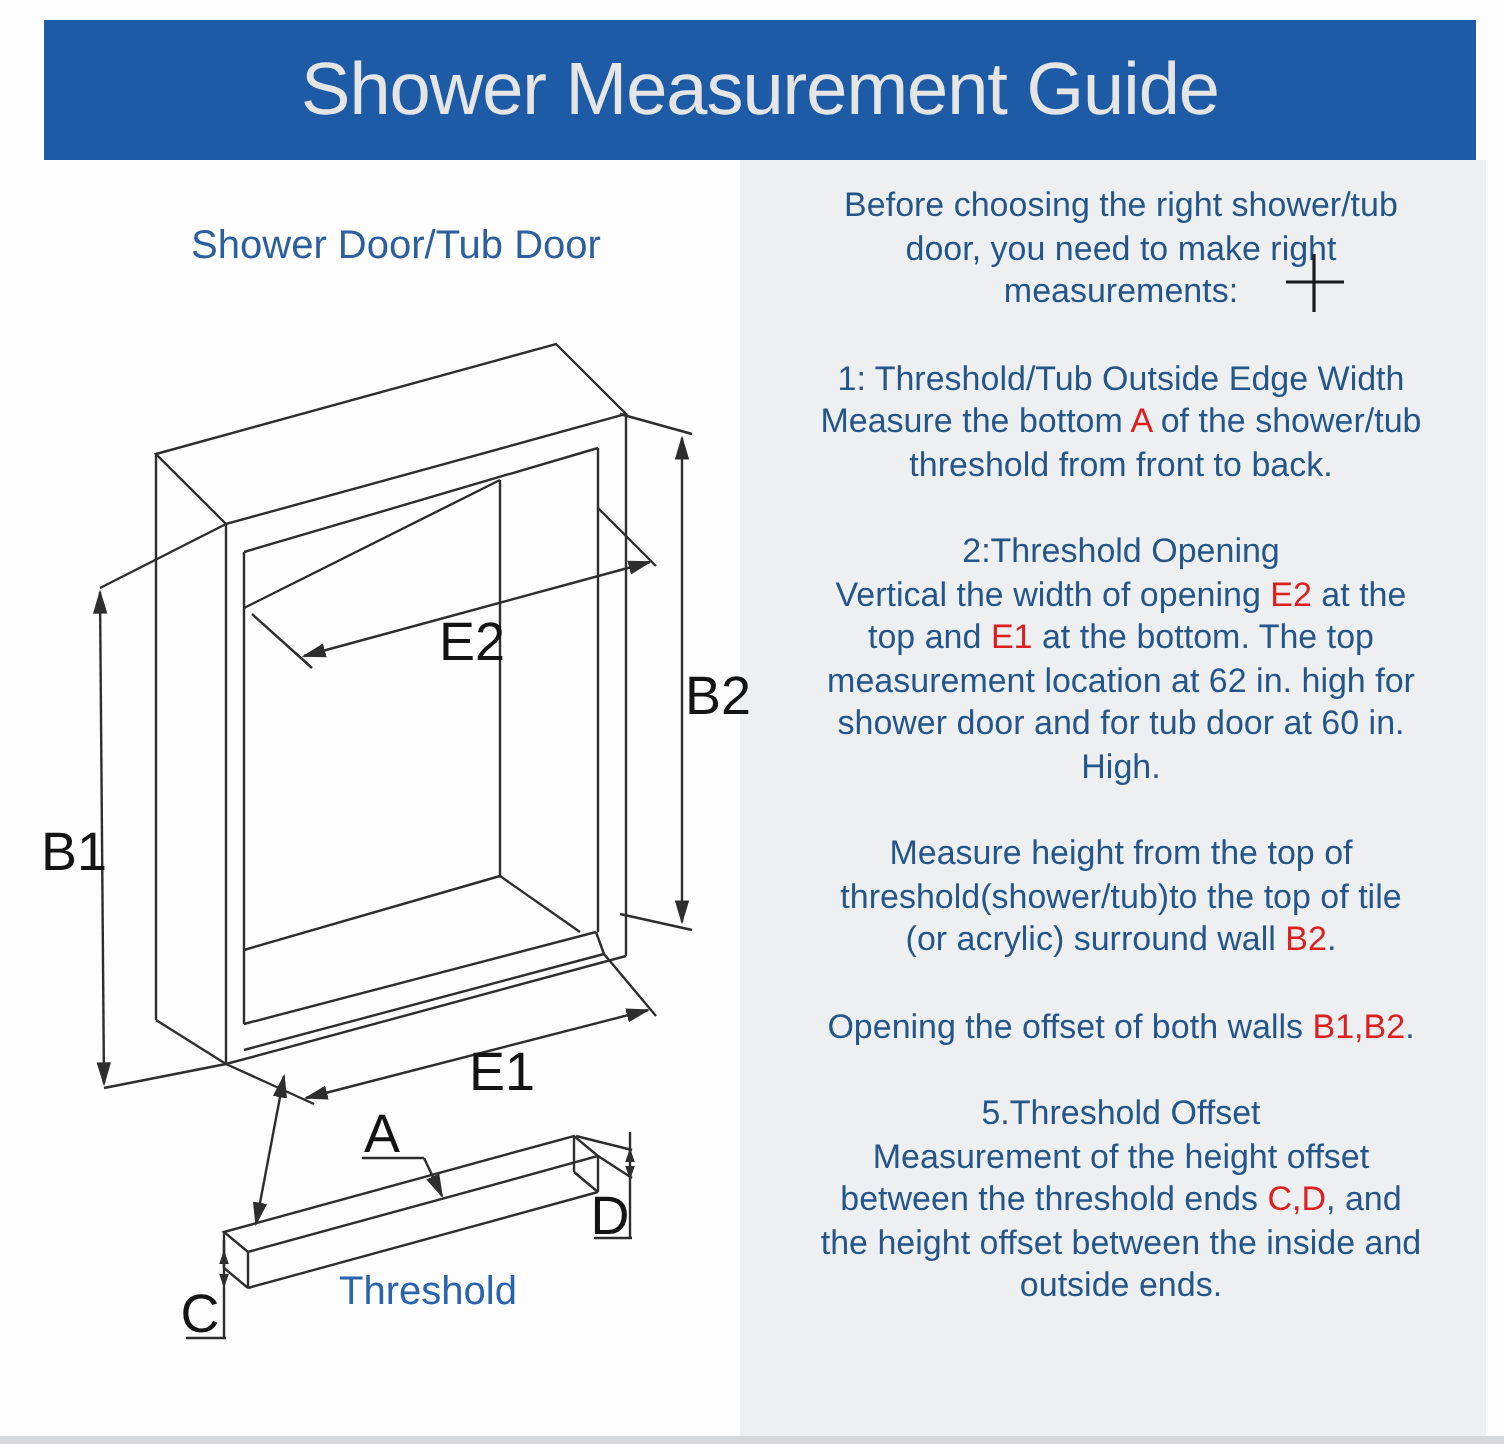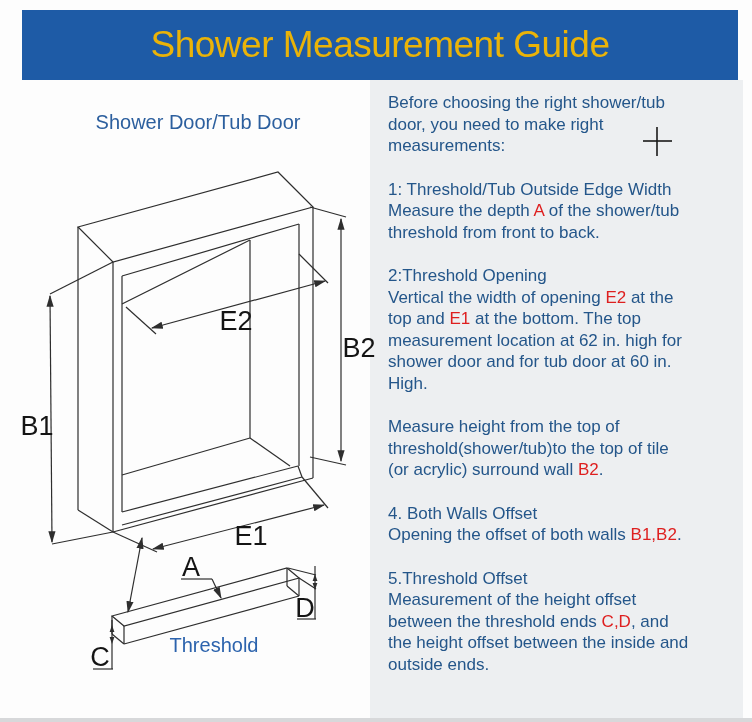--- a/index.html
+++ b/index.html
@@ -3,35 +3,35 @@
 <meta charset="utf-8">
 <style>
   html,body{margin:0;padding:0;}
   body{
     width:752px;height:722px;position:relative;overflow:hidden;
     background:#fdfdfd;
     font-family:"Liberation Sans", sans-serif;
   }
   .header{
     position:absolute;left:22px;top:10px;width:716px;height:70px;
-    background:#1e5ba6;color:#eab308;
+    background:#1e5ba6;color:#e5e5e5;
     display:flex;align-items:center;justify-content:center;
     font-size:37px;letter-spacing:-0.5px;font-weight:400;
   }
   .left-panel{
     position:absolute;left:0;top:80px;width:370px;height:642px;
     background:#fdfdfd;
   }
   .right-panel{
     position:absolute;left:370px;top:80px;width:373px;height:642px;
     background:#edeff1;
     box-sizing:border-box;
     padding:12px 10px 0 18px;
     color:#24568a;
-    font-size:17px;line-height:21.5px;
+    font-size:17px;line-height:21.5px;text-align:center;
   }
   .right-panel p{
     margin:0 0 22px 0;
     white-space:pre-line;
   }
   .right-panel .step-title{display:block;}
   .hl{color:#de1f1f;}
   .diagram-svg{
     position:absolute;left:0;top:0;width:752px;height:722px;
     pointer-events:none;
@@ -51,34 +51,34 @@
   <span>Shower Measurement Guide</span>
 </div>
 
 <div class="left-panel"></div>
 
 <div class="right-panel">
   <p><span>Before choosing the right shower/tub
 door, you need to make right
 measurements:</span></p>
 
-  <p><span class="step-title">1: Threshold/Tub Outside Edge Width</span><span>Measure the depth </span><span class="hl">A</span><span> of the shower/tub
+  <p><span class="step-title">1: Threshold/Tub Outside Edge Width</span><span>Measure the bottom </span><span class="hl">A</span><span> of the shower/tub
 threshold from front to back.</span></p>
 
   <p><span class="step-title">2:Threshold Opening</span><span>Vertical the width of opening </span><span class="hl">E2</span><span> at the
 top and </span><span class="hl">E1</span><span> at the bottom. The top
 measurement location at 62 in. high for
 shower door and for tub door at 60 in.
 High.</span></p>
 
   <p><span>Measure height from the top of
 threshold(shower/tub)to the top of tile
 (or acrylic) surround wall </span><span class="hl">B2</span><span>.</span></p>
 
-  <p><span class="step-title">4. Both Walls Offset</span><span>Opening the offset of both walls </span><span class="hl">B1,B2</span><span>.</span></p>
+  <p><span>Opening the offset of both walls </span><span class="hl">B1,B2</span><span>.</span></p>
 
   <p><span class="step-title">5.Threshold Offset</span><span>Measurement of the height offset
 between the threshold ends </span><span class="hl">C,D</span><span>, and
 the height offset between the inside and
 outside ends.</span></p>
 </div>
 
 <svg class="diagram-svg" viewBox="0 0 752 722">
   <defs>
     <marker id="arr" viewBox="0 0 10 10" refX="9" refY="5" markerWidth="10" markerHeight="10" orient="auto-start-reverse">

